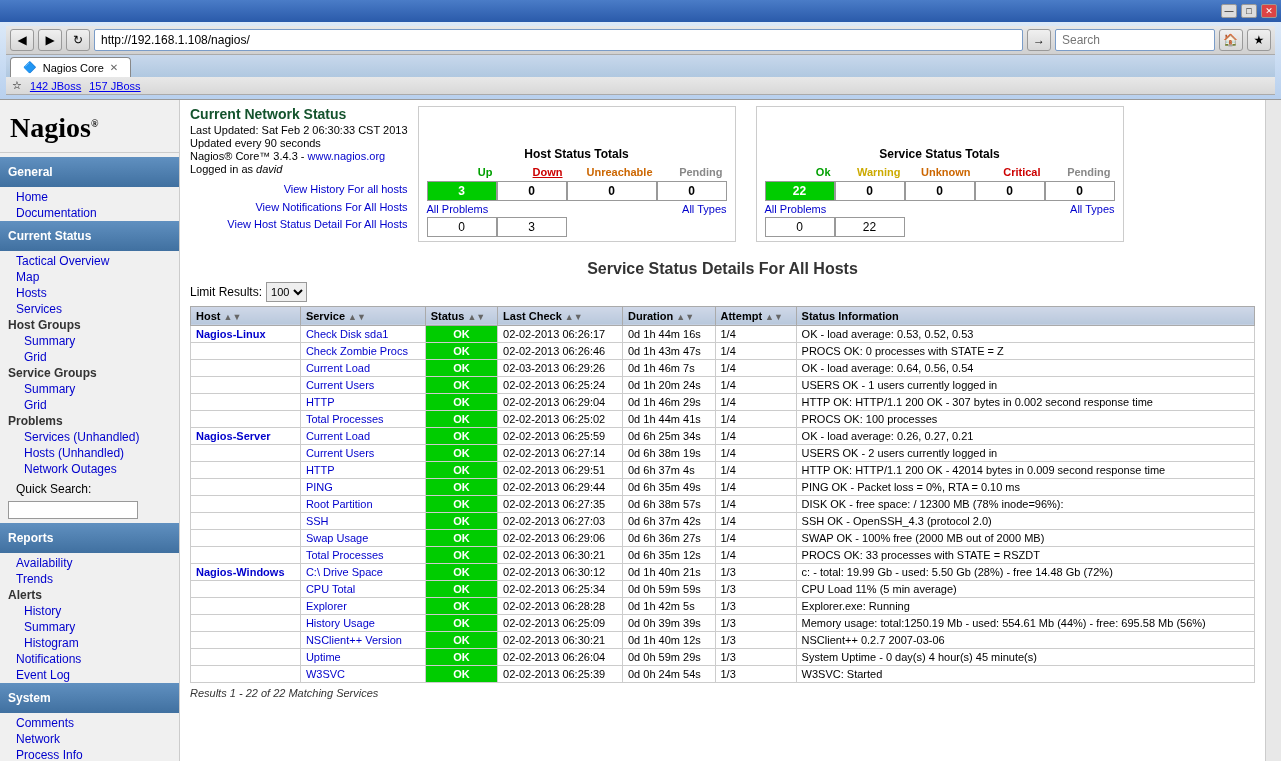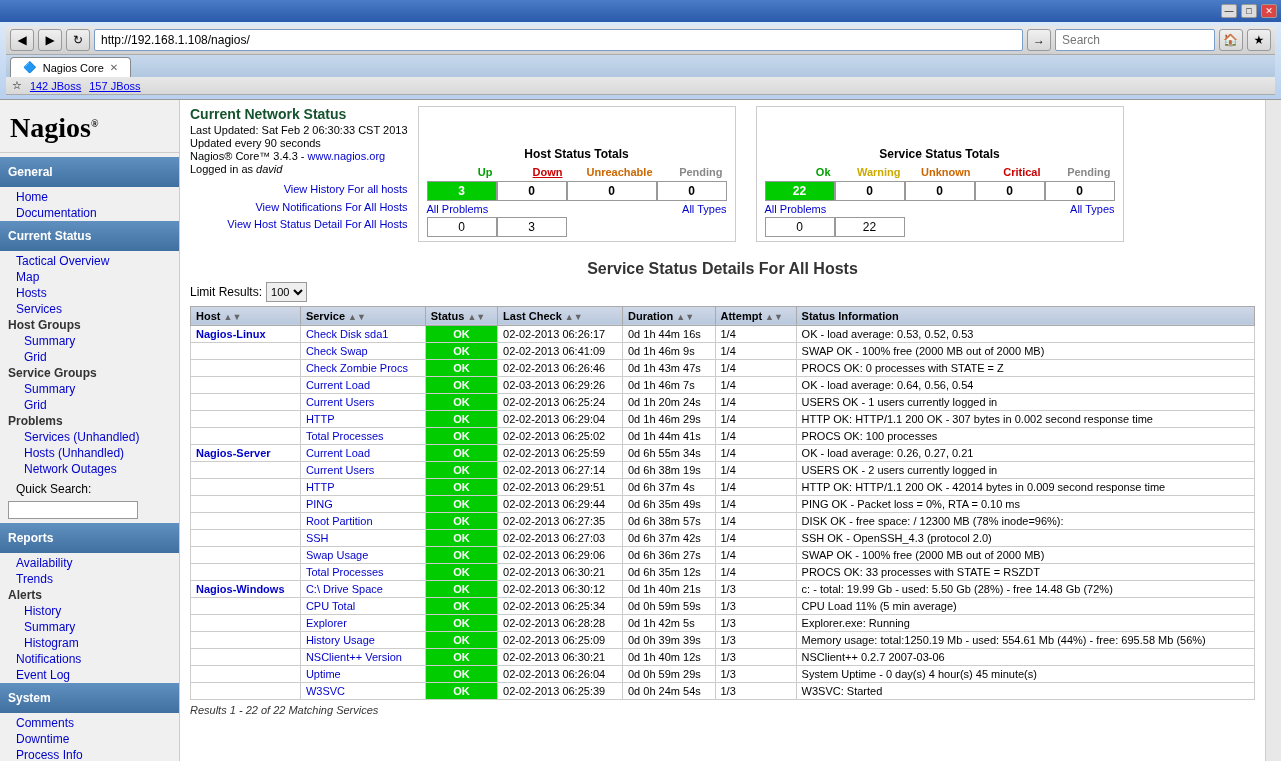--- a/index.html
+++ b/index.html
@@ -170,21 +170,21 @@
       <div class="sidebar-subitem"><a href="#">History</a></div>
       <div class="sidebar-subitem"><a href="#">Summary</a></div>
       <div class="sidebar-subitem"><a href="#">Histogram</a></div>
       <div class="sidebar-item"><a href="#">Notifications</a></div>
       <div class="sidebar-item"><a href="#">Event Log</a></div>
     </div>
 
     <div class="sidebar-section">
       <div class="sidebar-section-title">System</div>
       <div class="sidebar-item"><a href="#">Comments</a></div>
-      <div class="sidebar-item"><a href="#">Downtime</a></div>
+      <div class="sidebar-item"><a href="#">Network</a></div>
       <div class="sidebar-item"><a href="#">Process Info</a></div>
       <div class="sidebar-item"><a href="#">Performance Info</a></div>
       <div class="sidebar-item"><a href="#">Scheduling Queue</a></div>
       <div class="sidebar-item"><a href="#">Configuration</a></div>
     </div>
   </div>
 
   <div class="main-content">
 
     <div class="status-header">
@@ -287,29 +287,20 @@
             <td><a href="#" class="service-link" style="font-weight: bold;">Nagios-Linux</a></td>
             <td><a href="#" class="service-link">Check Disk sda1</a></td>
             <td class="status-ok">OK</td>
             <td>02-02-2013 06:26:17</td>
             <td>0d 1h 44m 16s</td>
             <td>1/4</td>
             <td>OK - load average: 0.53, 0.52, 0.53</td>
           </tr>
           <tr>
             <td></td>
-            <td><a href="#" class="service-link">Check Swap</a></td>
-            <td class="status-ok">OK</td>
-            <td>02-02-2013 06:41:09</td>
-            <td>0d 1h 46m 9s</td>
-            <td>1/4</td>
-            <td>SWAP OK - 100% free (2000 MB out of 2000 MB)</td>
-          </tr>
-          <tr>
-            <td></td>
             <td><a href="#" class="service-link">Check Zombie Procs</a></td>
             <td class="status-ok">OK</td>
             <td>02-02-2013 06:26:46</td>
             <td>0d 1h 43m 47s</td>
             <td>1/4</td>
             <td>PROCS OK: 0 processes with STATE = Z</td>
           </tr>
           <tr>
             <td></td>
             <td><a href="#" class="service-link">Current Load</a></td>
@@ -344,21 +335,21 @@
             <td>02-02-2013 06:25:02</td>
             <td>0d 1h 44m 41s</td>
             <td>1/4</td>
             <td>PROCS OK: 100 processes</td>
           </tr>
           <tr>
             <td><a href="#" class="service-link" style="font-weight: bold;">Nagios-Server</a></td>
             <td><a href="#" class="service-link">Current Load</a></td>
             <td class="status-ok">OK</td>
             <td>02-02-2013 06:25:59</td>
-            <td>0d 6h 55m 34s</td>
+            <td>0d 6h 25m 34s</td>
             <td>1/4</td>
             <td>OK - load average: 0.26, 0.27, 0.21</td>
           </tr>
           <tr>
             <td></td>
             <td><a href="#" class="service-link">Current Users</a></td>
             <td class="status-ok">OK</td>
             <td>02-02-2013 06:27:14</td>
             <td>0d 6h 38m 19s</td>
             <td>1/4</td>

